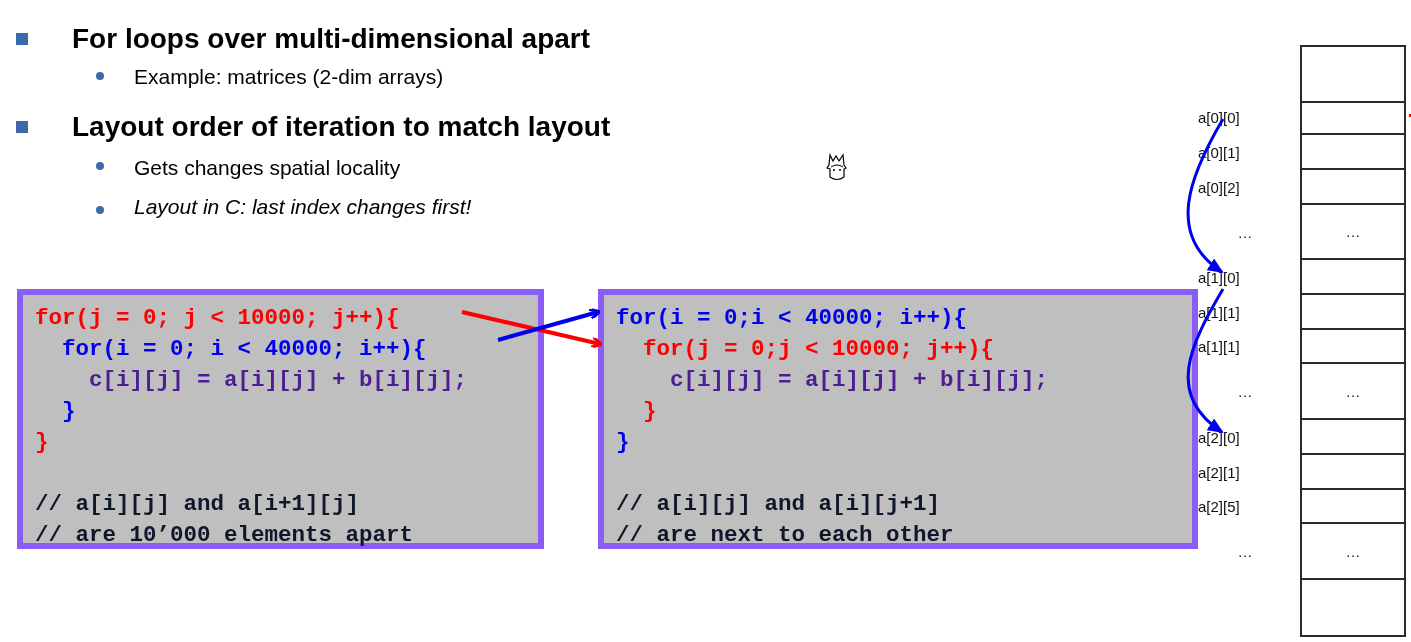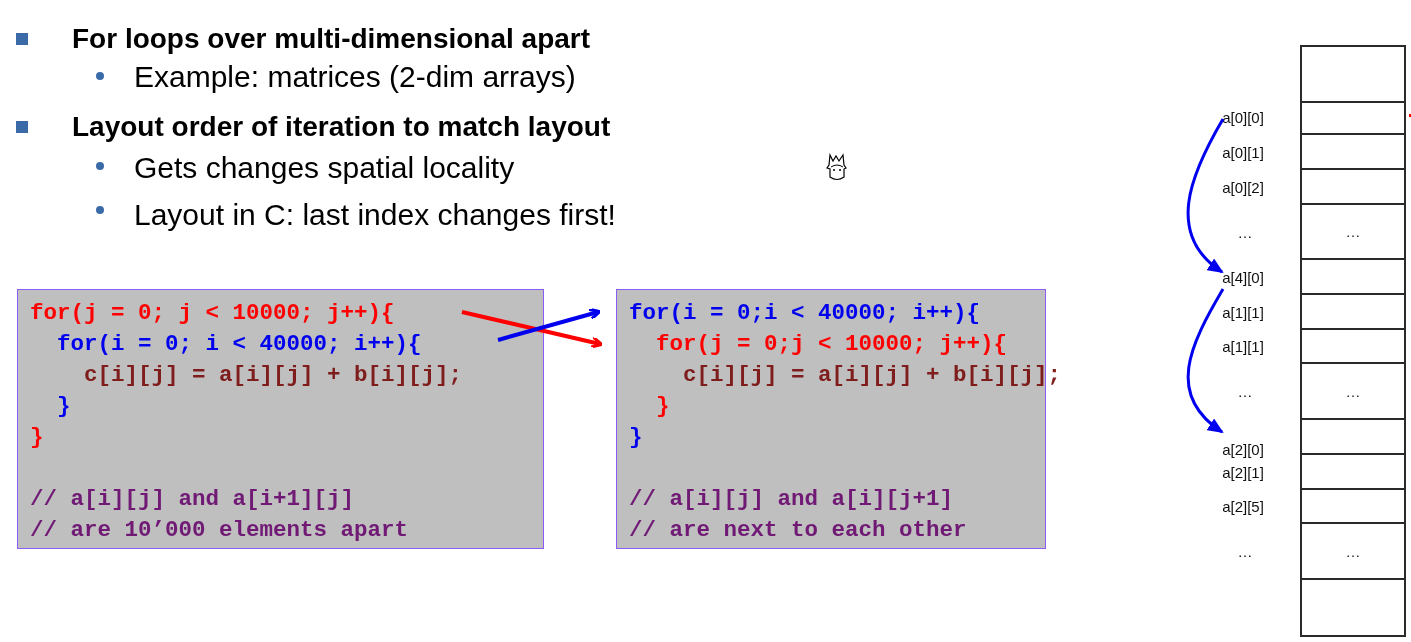--- a/index.html
+++ b/index.html
@@ -3,77 +3,77 @@
 <meta charset="utf-8">
 <style>
   html, body { margin: 0; padding: 0; }
   body {
     width: 1411px; height: 642px; position: relative; overflow: hidden;
     background: #ffffff; font-family: "Liberation Sans", sans-serif; color: #000;
   }
   .bullet-l1 { position: absolute; left: 16px; width: 12px; height: 12px; background: #3a6aa8; }
   .text-l1 { position: absolute; left: 72px; font-size: 28px; font-weight: bold; white-space: nowrap; line-height: 34px; }
   .bullet-l2 { position: absolute; left: 96px; width: 8px; height: 8px; border-radius: 50%; background: #3a6aa8; }
-  .text-l2 { position: absolute; left: 134px; font-size: 30px; white-space: nowrap; line-height: 30px; }
+  .text-l2 { position: absolute; left: 134px; font-size: 21px; white-space: nowrap; line-height: 30px; }
 
   .code-box {
     position: absolute; top: 289px; height: 260px;
-    background: #bfbfbf; border: 1px solid #8b5cf6; box-sizing: border-box; padding-left: 13px;
+    background: #bfbfbf; border: 6px solid #8b5cf6; box-sizing: border-box; padding-left: 13px;
   }
   .code-box pre {
     margin: 0; position: absolute; left: 12px; top: 8px;
     font-family: "Liberation Mono", monospace; font-size: 22.5px; font-weight: bold;
     line-height: 31px; white-space: pre;
   }
   .red { color: #ff0000; }
   .blue { color: #0000ee; }
-  .black { color: #7f1d1d; text-align: right; }
-  .green { color: #701a75; }
+  .black { color: #4c1d95; text-align: right; }
+  .green { color: #0f172a; }
   .line { display: block; height: 31px; }
 
   .mem-table { position: absolute; left: 1300px; top: 45px; width: 106px; }
   .mem-cell {
     position: absolute; left: 0; width: 106px; box-sizing: border-box;
     border: 2px solid #2a2a2a; border-top: none;
     display: flex; align-items: center; justify-content: center; font-size: 15px; color: #222;
   }
   .mem-cell.first { border-top: 2px solid #2a2a2a; }
   .mem-label {
-    position: absolute; font-size: 15px; color: #111; white-space: nowrap; text-align: center; width: 90px; left: 1198px;
+    position: absolute; font-size: 15px; color: #111; white-space: nowrap; text-align: left; width: 90px; left: 1198px;
   }
   .cursor-icon { position: absolute; left: 826px; top: 153px; width: 22px; height: 30px; }
   .overlay { position: absolute; left: 0; top: 0; pointer-events: none; }
 </style>
 </head>
 <body>
 
 <div class="bullet-l1" style="top:33px;"></div>
 <div class="text-l1" style="top:22px;">For loops over multi-dimensional apart</div>
 <div class="bullet-l2" style="top:72px;"></div>
 <div class="text-l2" style="top:62px;">Example: matrices (2-dim arrays)</div>
 
 <div class="bullet-l1" style="top:121px;"></div>
 <div class="text-l1" style="top:110px;">Layout order of iteration to match layout</div>
 <div class="bullet-l2" style="top:162px;"></div>
 <div class="text-l2" style="top:153px;">Gets changes spatial locality</div>
 <div class="bullet-l2" style="top:206px;"></div>
-<div class="text-l2" style="top:200px;">Layout in C: last index changes first!</div>
+<div class="text-l2" style="top:192px;font-style:italic;">Layout in C: last index changes first!</div>
 
 <svg class="cursor-icon" viewBox="0 0 22 30">
   <path d="M4 2 L7 8 L10 3 L13 8 L17 2 L18 12 L20 15 L18 16 L18 24 Q11 29 4 24 L4 16 L1 15 L3 12 Z" fill="#fff" stroke="#000" stroke-width="1.2"></path>
   <path d="M5 14 Q11 10 17 14" fill="none" stroke="#000" stroke-width="1"></path>
   <circle cx="8" cy="17" r="1" fill="#000"></circle>
     <circle cx="14" cy="17" r="1" fill="#000"></circle>
 </svg>
 
 <div class="code-box" style="left:17px; width:527px;">
   <pre><span class="line red">for(j = 0; j &lt; 10000; j++){</span><span class="line blue">  for(i = 0; i &lt; 40000; i++){</span><span class="line black">    c[i][j] = a[i][j] + b[i][j];</span><span class="line blue">  }</span><span class="line red">}</span><span class="line black"></span><span class="line green">// a[i][j] and a[i+1][j]</span><span class="line green">// are 10’000 elements apart</span></pre>
 </div>
 
-<div class="code-box" style="left:616px; width:430px;">
+<div class="code-box" style="left:598px; width:600px;">
   <pre><span class="line blue">for(i = 0;i &lt; 40000; i++){</span><span class="line red">  for(j = 0;j &lt; 10000; j++){</span><span class="line black">    c[i][j] = a[i][j] + b[i][j];</span><span class="line red">  }</span><span class="line blue">}</span><span class="line black"></span><span class="line green">// a[i][j] and a[i][j+1]</span><span class="line green">// are next to each other</span></pre>
 </div>
 
 <div class="mem-table" id="memTable">
     <div class="mem-cell first" style="top: 0px; height: 58px;"></div>
     <div class="mem-cell" style="top: 56px; height: 34px;"></div>
     <div class="mem-cell" style="top: 90px; height: 35px;"></div>
     <div class="mem-cell" style="top: 125px; height: 35px;"></div>
     <div class="mem-cell" style="top: 160px; height: 55px;">…</div>
     <div class="mem-cell" style="top: 215px; height: 35px;"></div>
@@ -84,25 +84,25 @@
     <div class="mem-cell" style="top: 410px; height: 35px;"></div>
     <div class="mem-cell" style="top: 445px; height: 34px;"></div>
     <div class="mem-cell" style="top: 479px; height: 56px;">…</div>
     <div class="mem-cell" style="top: 535px; height: 57px;"></div>
   </div>
 <div id="memLabels">
     <div class="mem-label" style="top: 109px;">a[0][0]</div>
     <div class="mem-label" style="top: 143.5px;">a[0][1]</div>
     <div class="mem-label" style="top: 178.5px;">a[0][2]</div>
     <div class="mem-label" style="top: 223.5px; text-align: center; left: 1215px; width: 60px;">…</div>
-    <div class="mem-label" style="top: 268.5px;">a[4][0]</div>
+    <div class="mem-label" style="top: 268.5px;">a[1][0]</div>
     <div class="mem-label" style="top: 303.5px;">a[1][1]</div>
     <div class="mem-label" style="top: 338px;">a[1][1]</div>
     <div class="mem-label" style="top: 383px; text-align: center; left: 1215px; width: 60px;">…</div>
-    <div class="mem-label" style="top: 428.5px; margin-top: 12px;">a[2][0]</div>
+    <div class="mem-label" style="top: 428.5px;">a[2][0]</div>
     <div class="mem-label" style="top: 463.5px;">a[2][1]</div>
     <div class="mem-label" style="top: 498px;">a[2][5]</div>
     <div class="mem-label" style="top: 543px; text-align: center; left: 1215px; width: 60px;">…</div>
   </div>
 
 <svg class="overlay" width="1411" height="642">
   <defs>
     <marker id="ahRed" markerWidth="10" markerHeight="10" refX="8" refY="5" orient="auto" markerUnits="userSpaceOnUse">
       <path d="M0,0 L10,5 L0,10" fill="none" stroke="#ff0000" stroke-width="3"></path>
     </marker>

